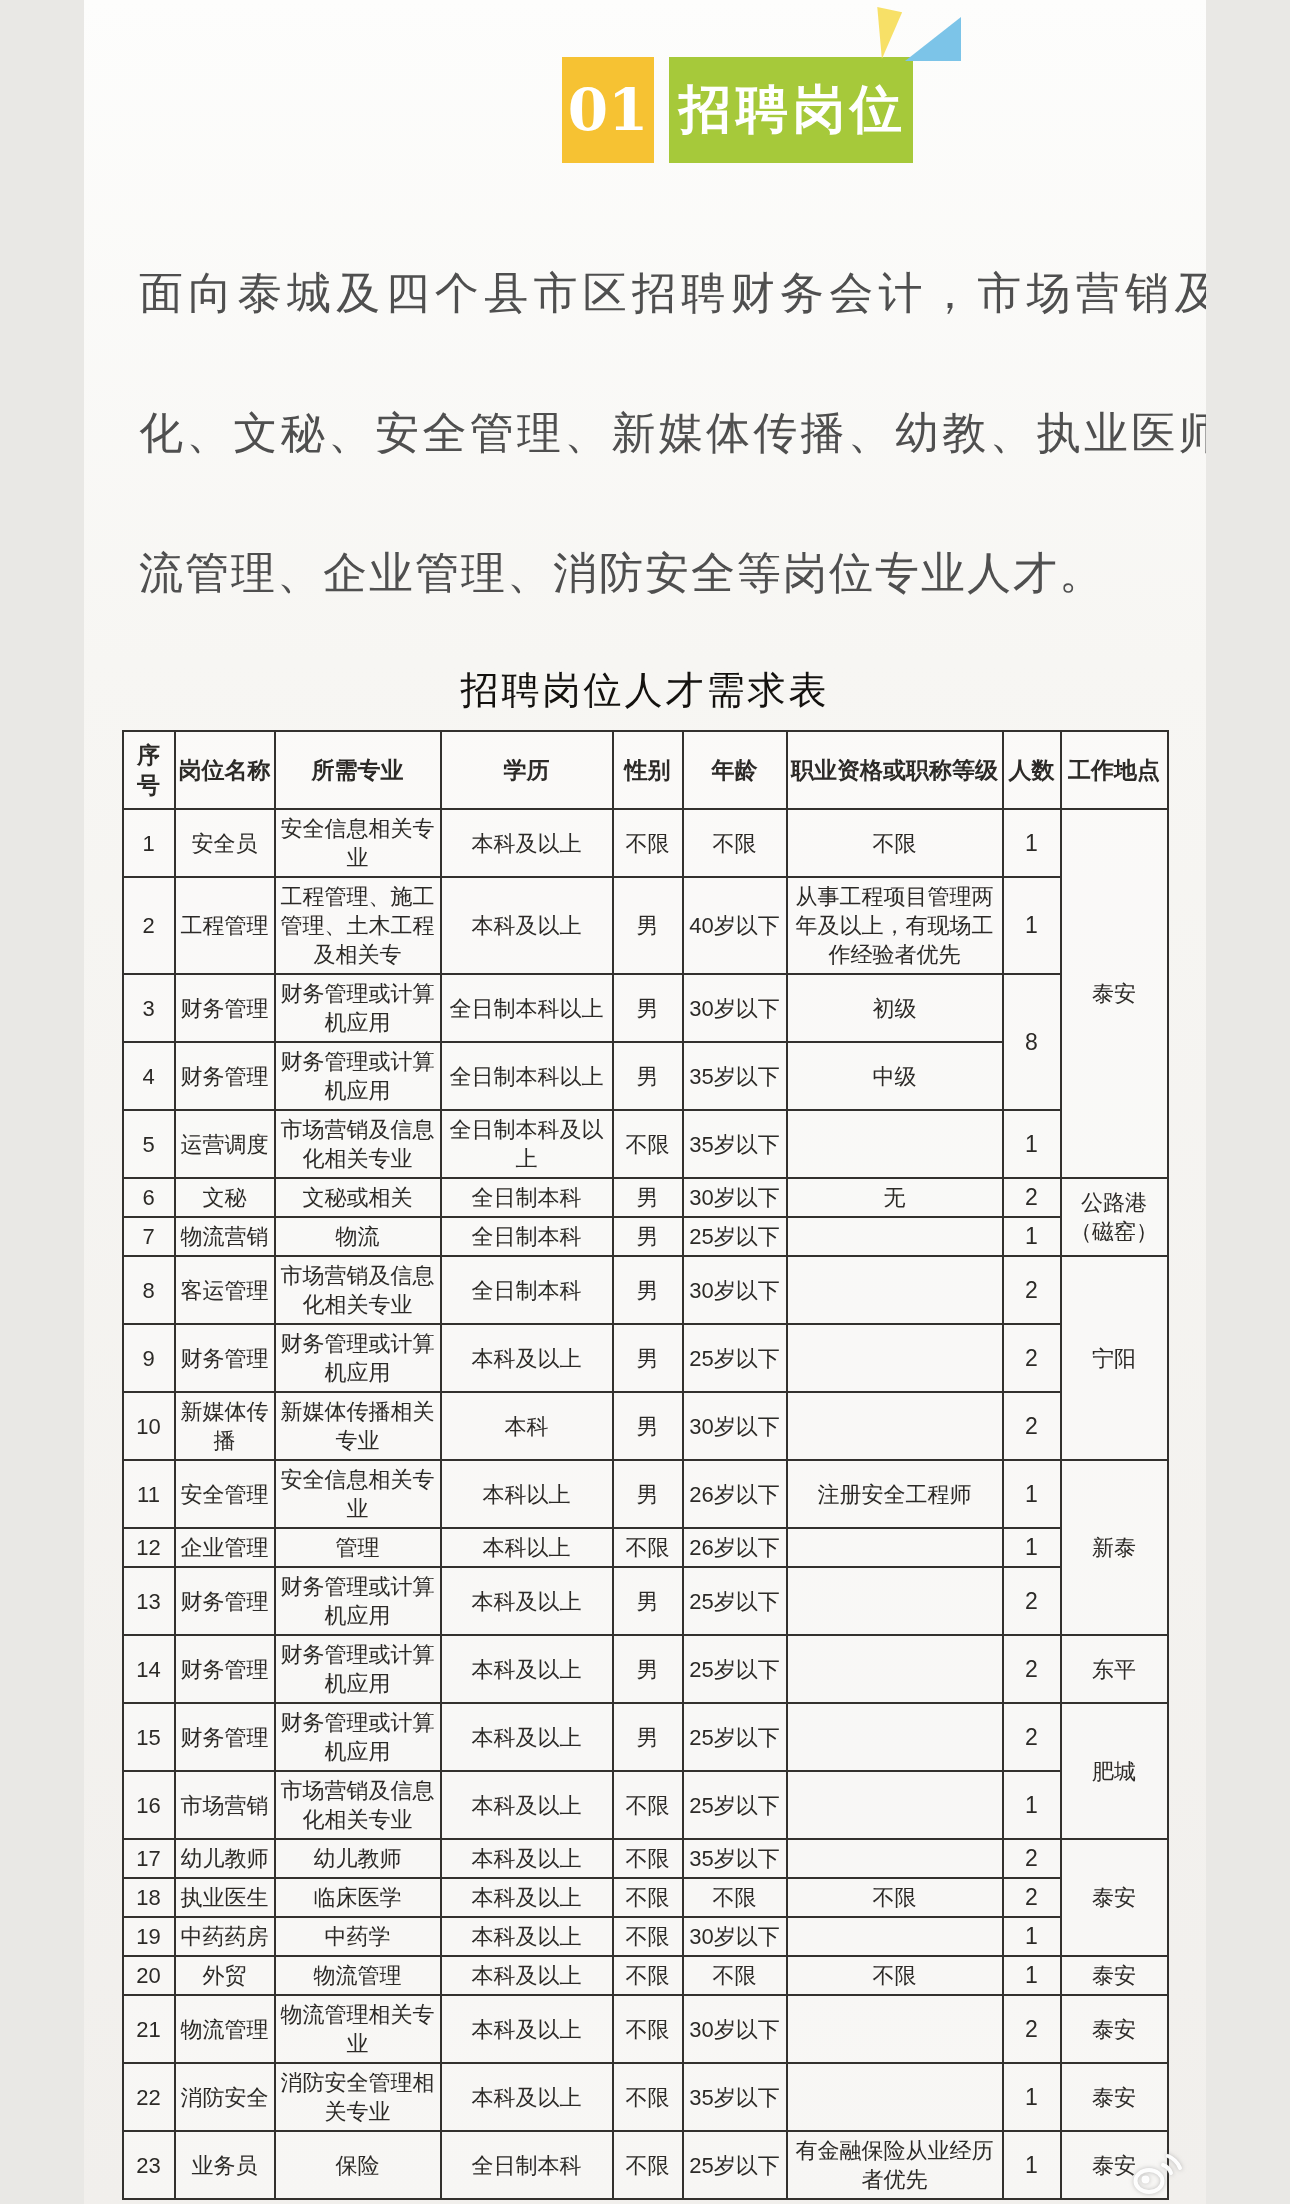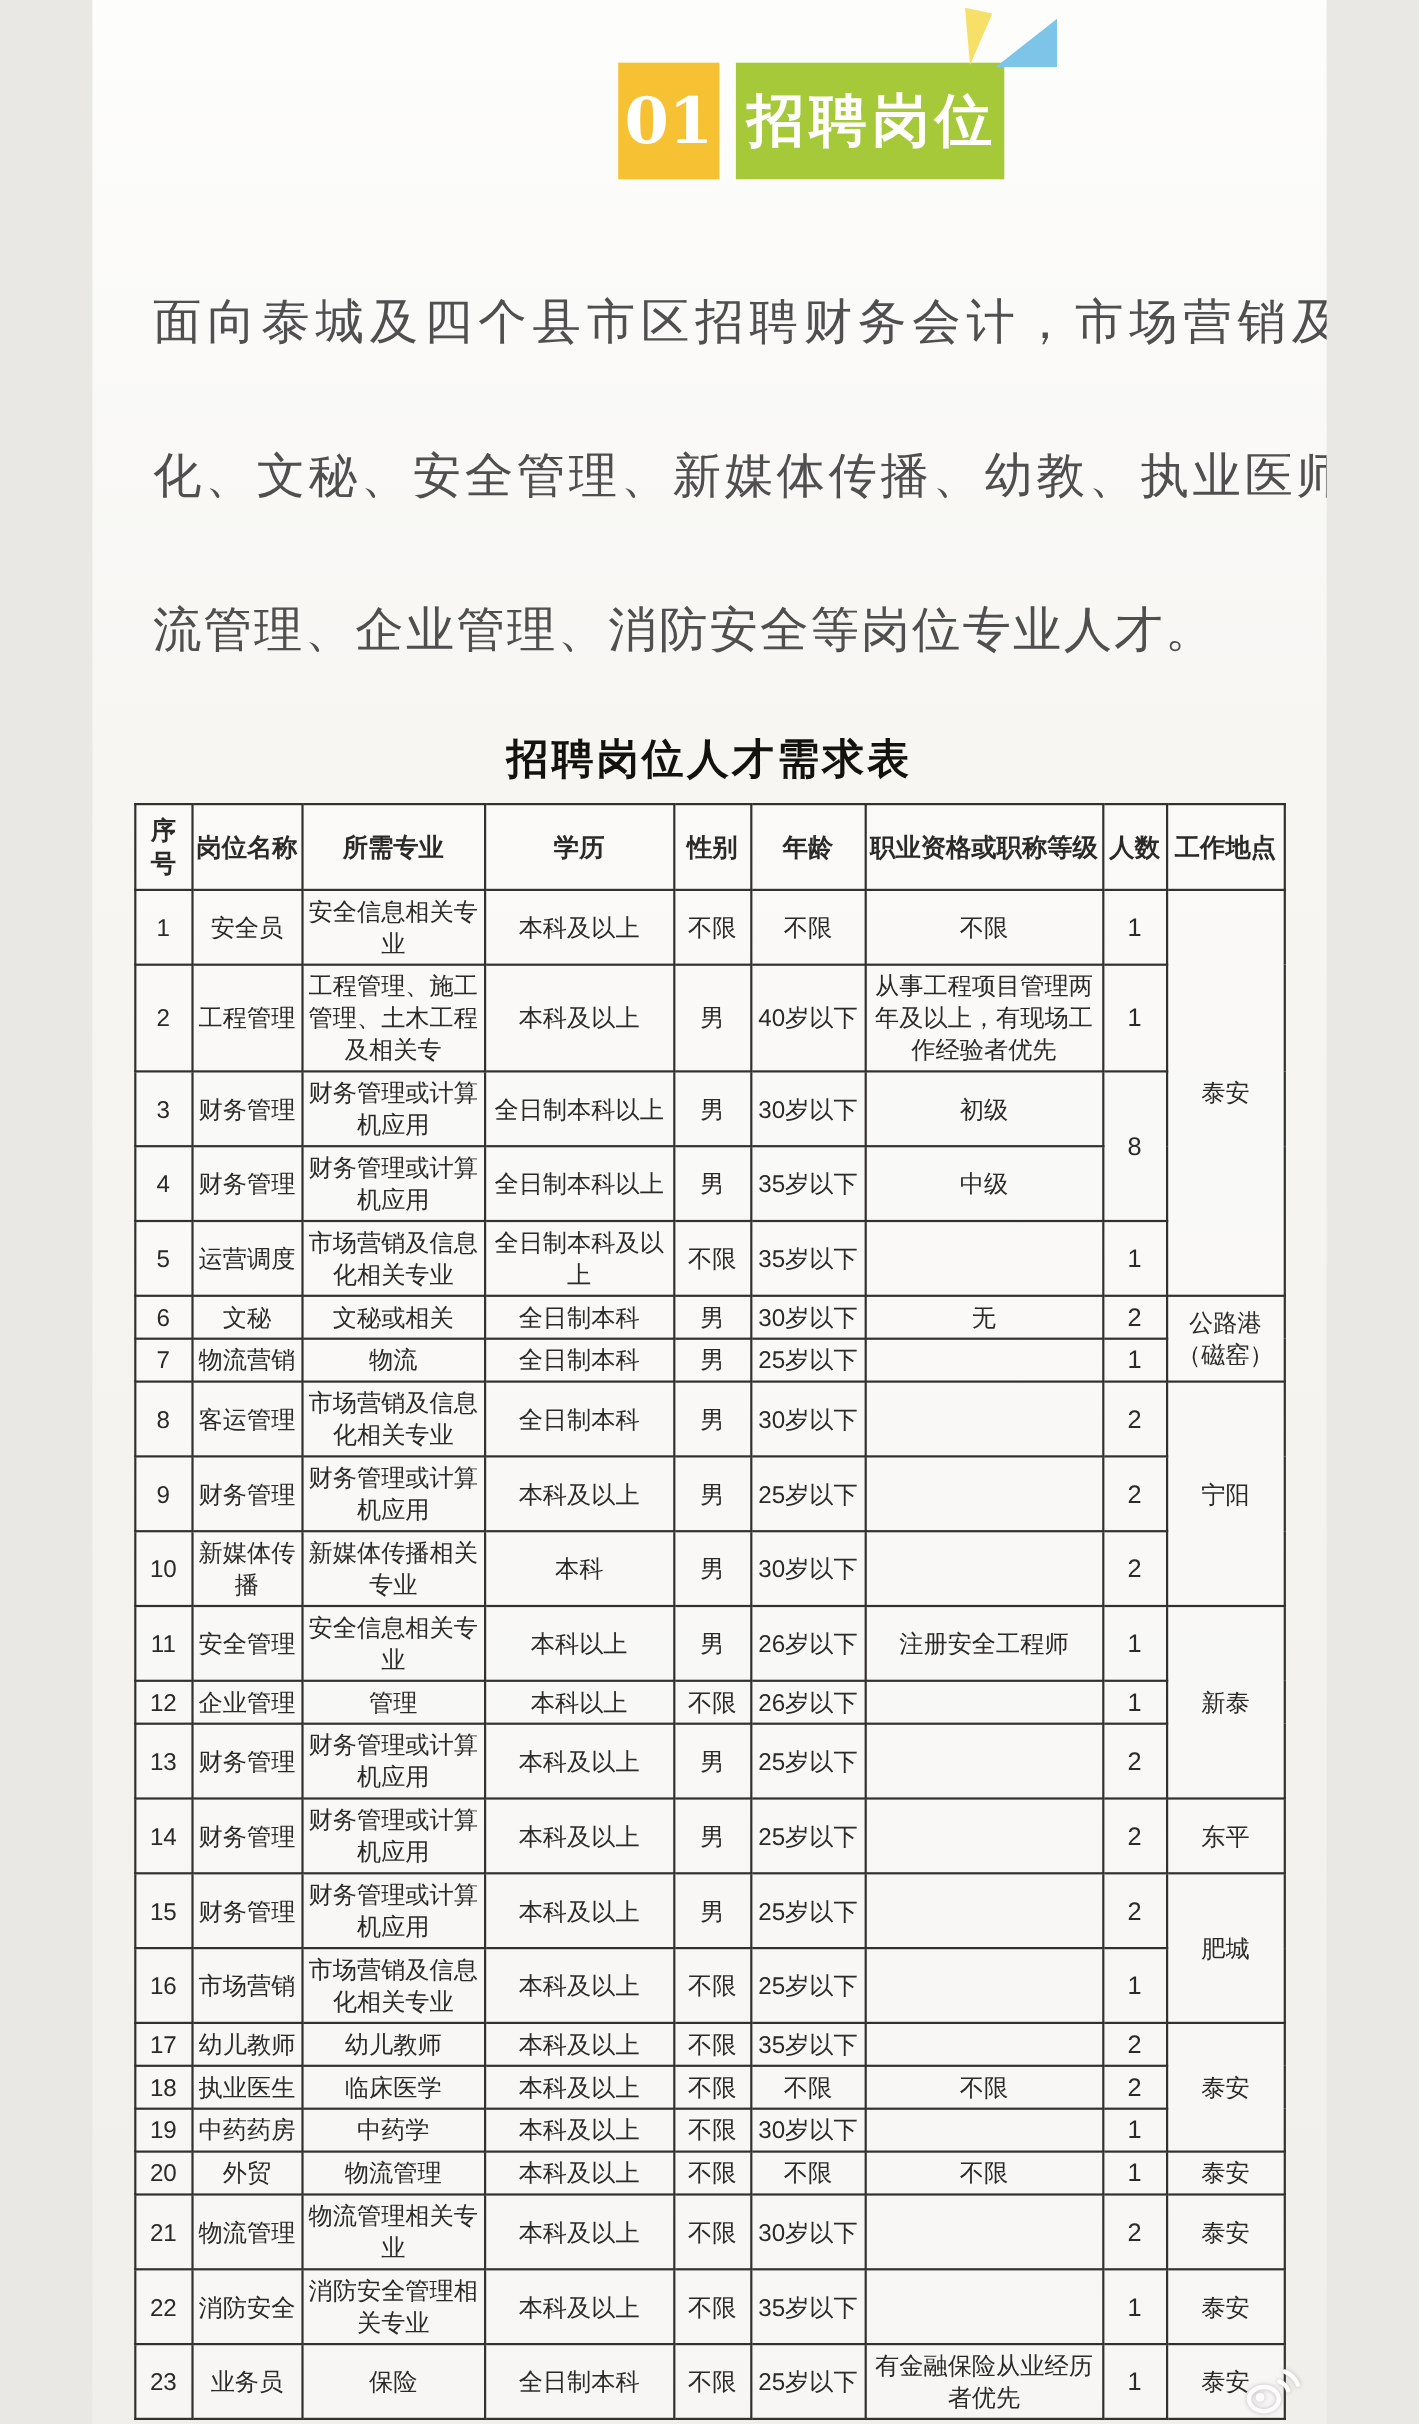--- a/index.html
+++ b/index.html
@@ -70,21 +70,21 @@
     line-height:140px;
     letter-spacing:2px;
     color:var(--intro-text);
     text-align:justify;
     word-break:break-all;
   }
   
   .table-title{
     margin-top:22px;
     text-align:center;
-    font-size:38px;font-weight:700;
+    font-size:38px;font-weight:400;
     letter-spacing:3px;
     color:#14120f;
   }
   table.recruit{
     margin:14px auto 0 auto;
     border-collapse:collapse;
     table-layout:fixed;
     width:1045px;
     background:rgba(255,255,255,0.45);
   }

